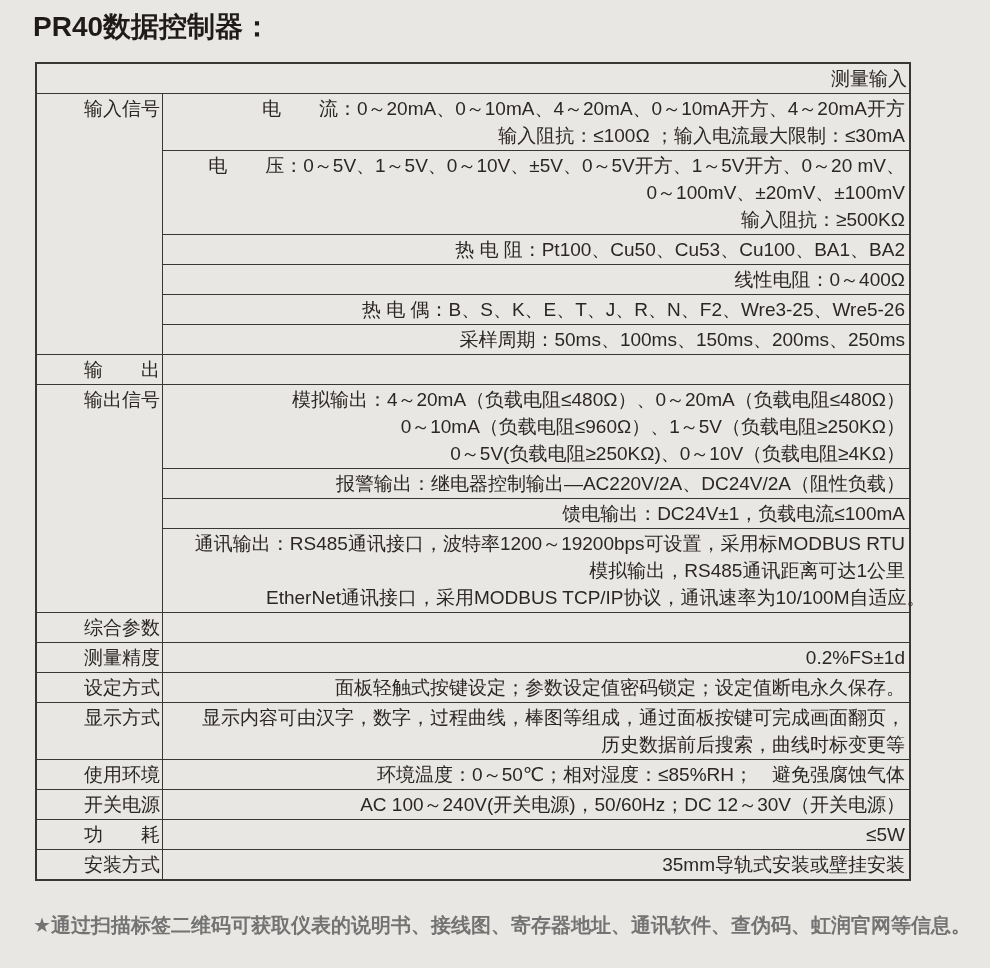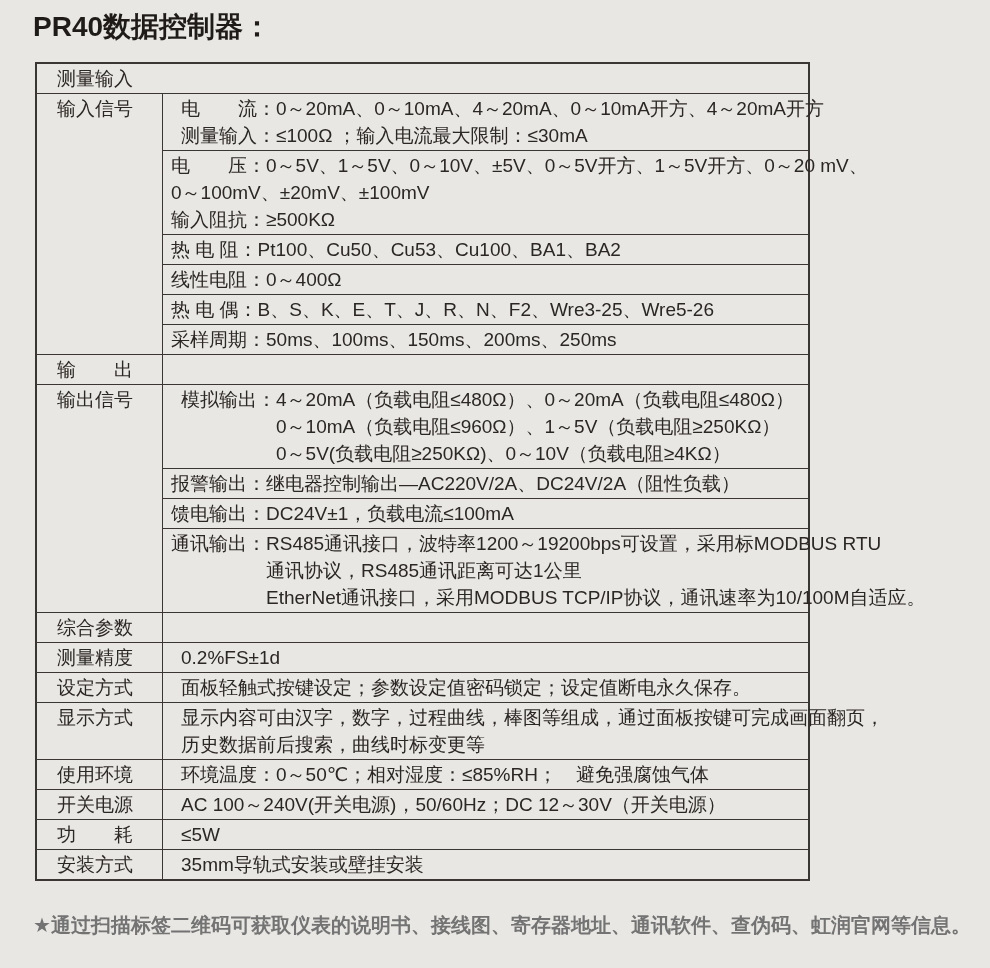--- a/index.html
+++ b/index.html
@@ -3,28 +3,28 @@
 <meta charset="utf-8">
 <style>
   * { margin: 0; padding: 0; box-sizing: border-box; }
   html, body {
     width: 990px; height: 968px;
     background: #e8e7e3;
     color: #2b2724;
     font-family: "Liberation Sans", "DejaVu Sans", sans-serif;
     overflow: hidden;
   }
-  .page { position: relative; width: 990px; height: 968px; }
+  .page { position: relative; width: 990px; height: 968px; text-align: right; }
   .title {
     position: absolute; left: 33px; top: 8px;
     font-size: 28px; font-weight: bold; color: #1e1b19;
     white-space: pre;
   }
   .spec-table {
-    position: absolute; left: 35px; top: 62px; width: 775px;
+    position: absolute; left: 35px; top: 62px; width: 876px;
     border: 2px solid #3a3633;
     background: #e8e7e3;
     font-size: 19px;
   }
   .row { display: flex; border-top: 1px solid #3a3633; }
   .row:first-child { border-top: none; }
   .label-col {
     flex: 0 0 126px; width: 126px;
     border-right: 1px solid #3a3633;
     padding: 1px 2px 1px 20px;
@@ -57,21 +57,21 @@
 
     <div class="row full">
       <div class="label-col">测量输入</div>
     </div>
 
     <div class="row">
       <div class="label-col">输入信号</div>
       <div class="content-col">
         <div class="sub-row">
           <div class="line">电　　流：0～20mA、0～10mA、4～20mA、0～10mA开方、4～20mA开方</div>
-          <div class="line">测量输入：≤100Ω ；输入电流最大限制：≤30mA</div>
+          <div class="line">输入阻抗：≤100Ω ；输入电流最大限制：≤30mA</div>
         </div>
         <div class="sub-row">
           <div class="line">电　　压：0～5V、1～5V、0～10V、±5V、0～5V开方、1～5V开方、0～20 mV、</div>
           <div class="line">0～100mV、±20mV、±100mV</div>
           <div class="line">输入阻抗：≥500KΩ</div>
         </div>
         <div class="sub-row">
           <div class="line">热 电 阻：Pt100、Cu50、Cu53、Cu100、BA1、BA2</div>
         </div>
         <div class="sub-row">
@@ -100,21 +100,21 @@
           <div class="line indent">0～5V(负载电阻≥250KΩ)、0～10V（负载电阻≥4KΩ）</div>
         </div>
         <div class="sub-row">
           <div class="line">报警输出：继电器控制输出—AC220V/2A、DC24V/2A（阻性负载）</div>
         </div>
         <div class="sub-row">
           <div class="line">馈电输出：DC24V±1，负载电流≤100mA</div>
         </div>
         <div class="sub-row">
           <div class="line">通讯输出：RS485通讯接口，波特率1200～19200bps可设置，采用标MODBUS RTU</div>
-          <div class="line indent">通讯协议，RS485通讯距离可达1公里</div>
+          <div class="line indent">模拟输出，RS485通讯距离可达1公里</div>
           <div class="line indent">EtherNet通讯接口，采用MODBUS TCP/IP协议，通讯速率为10/100M自适应。</div>
         </div>
       </div>
     </div>
 
     <div class="row">
       <div class="label-col">综合参数</div>
       <div class="content-col"></div>
     </div>
 

